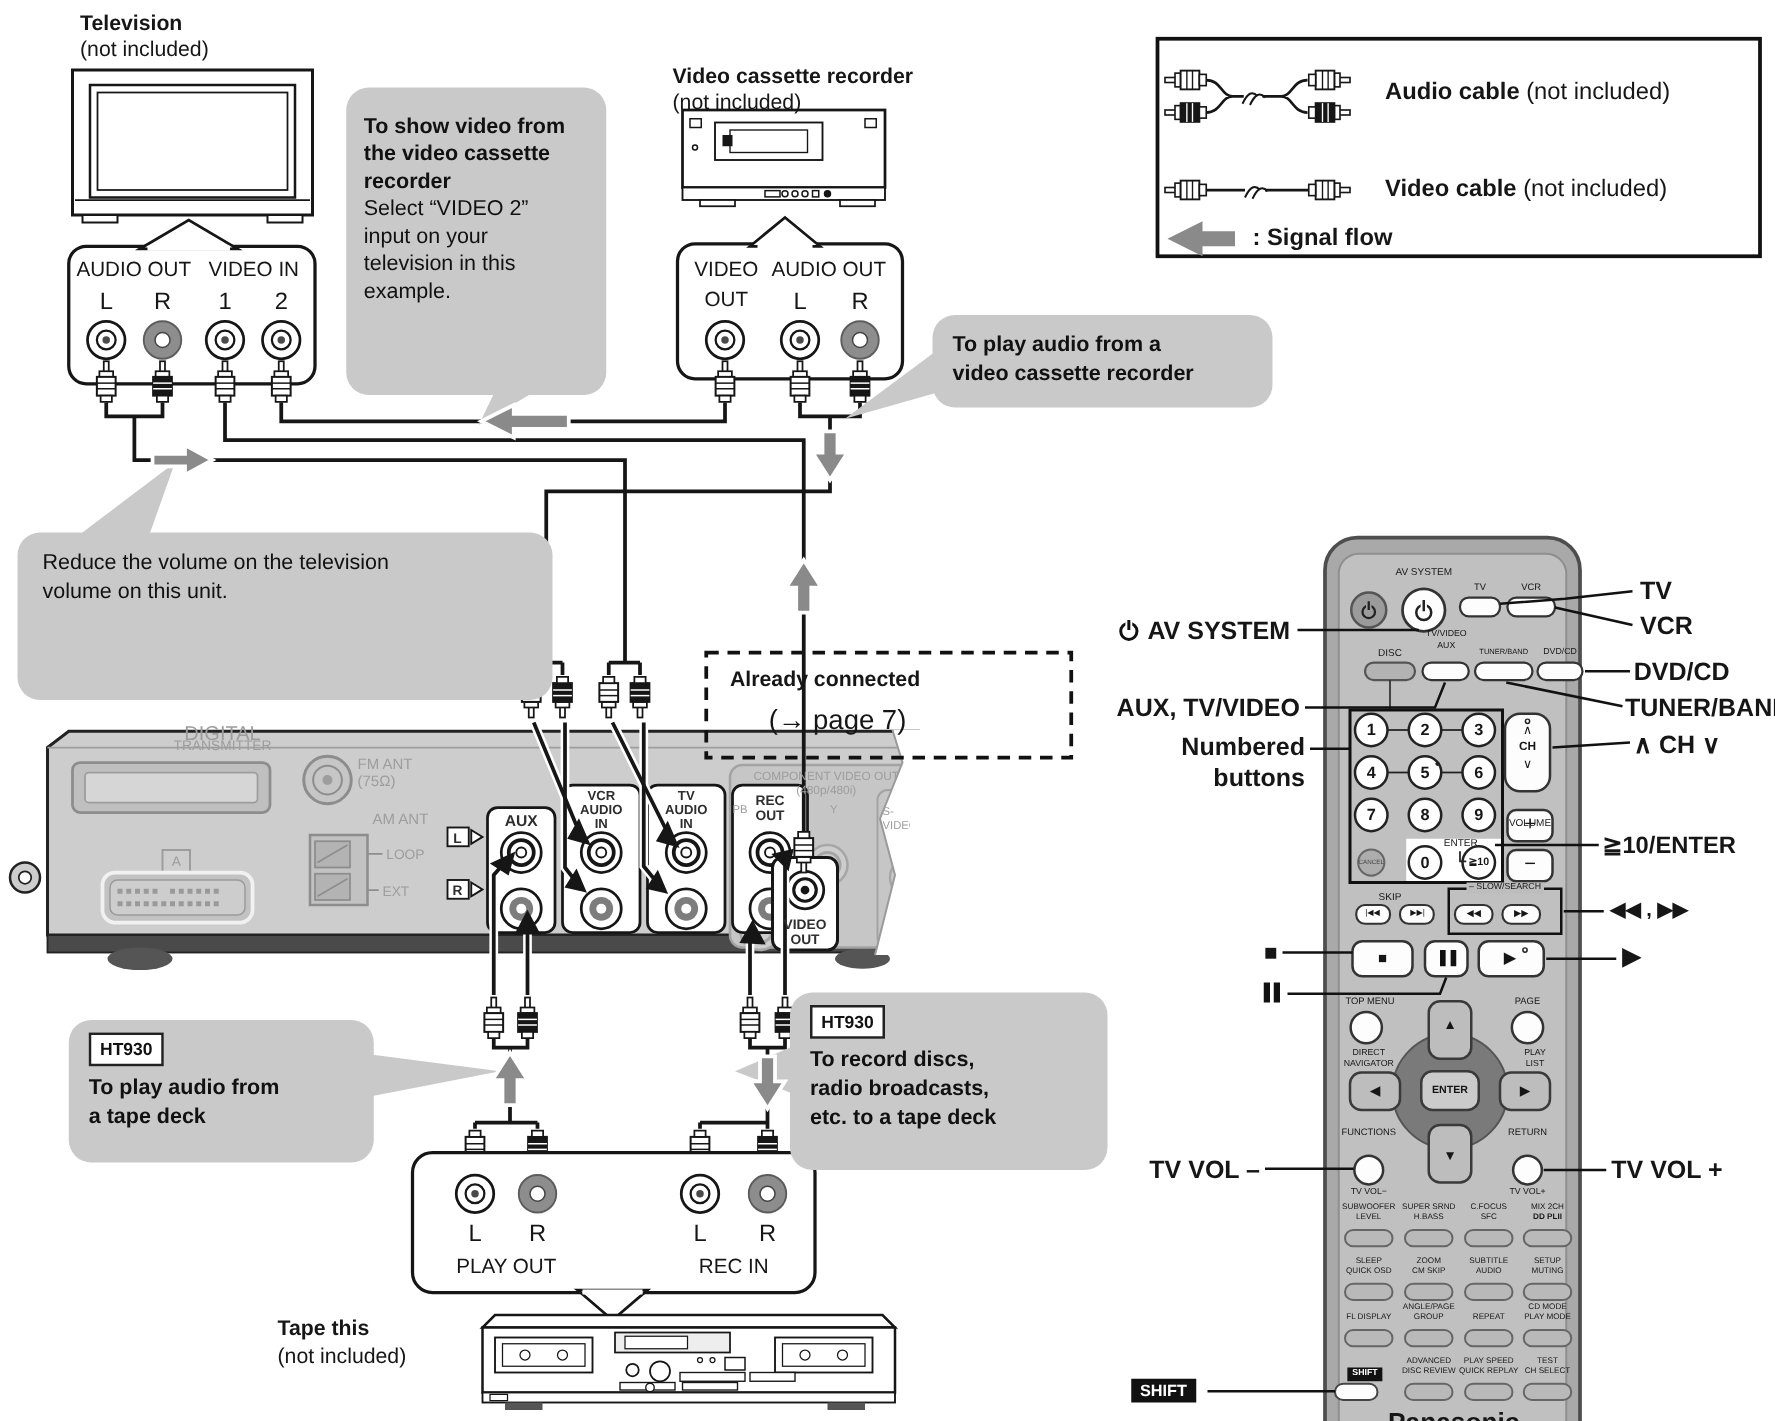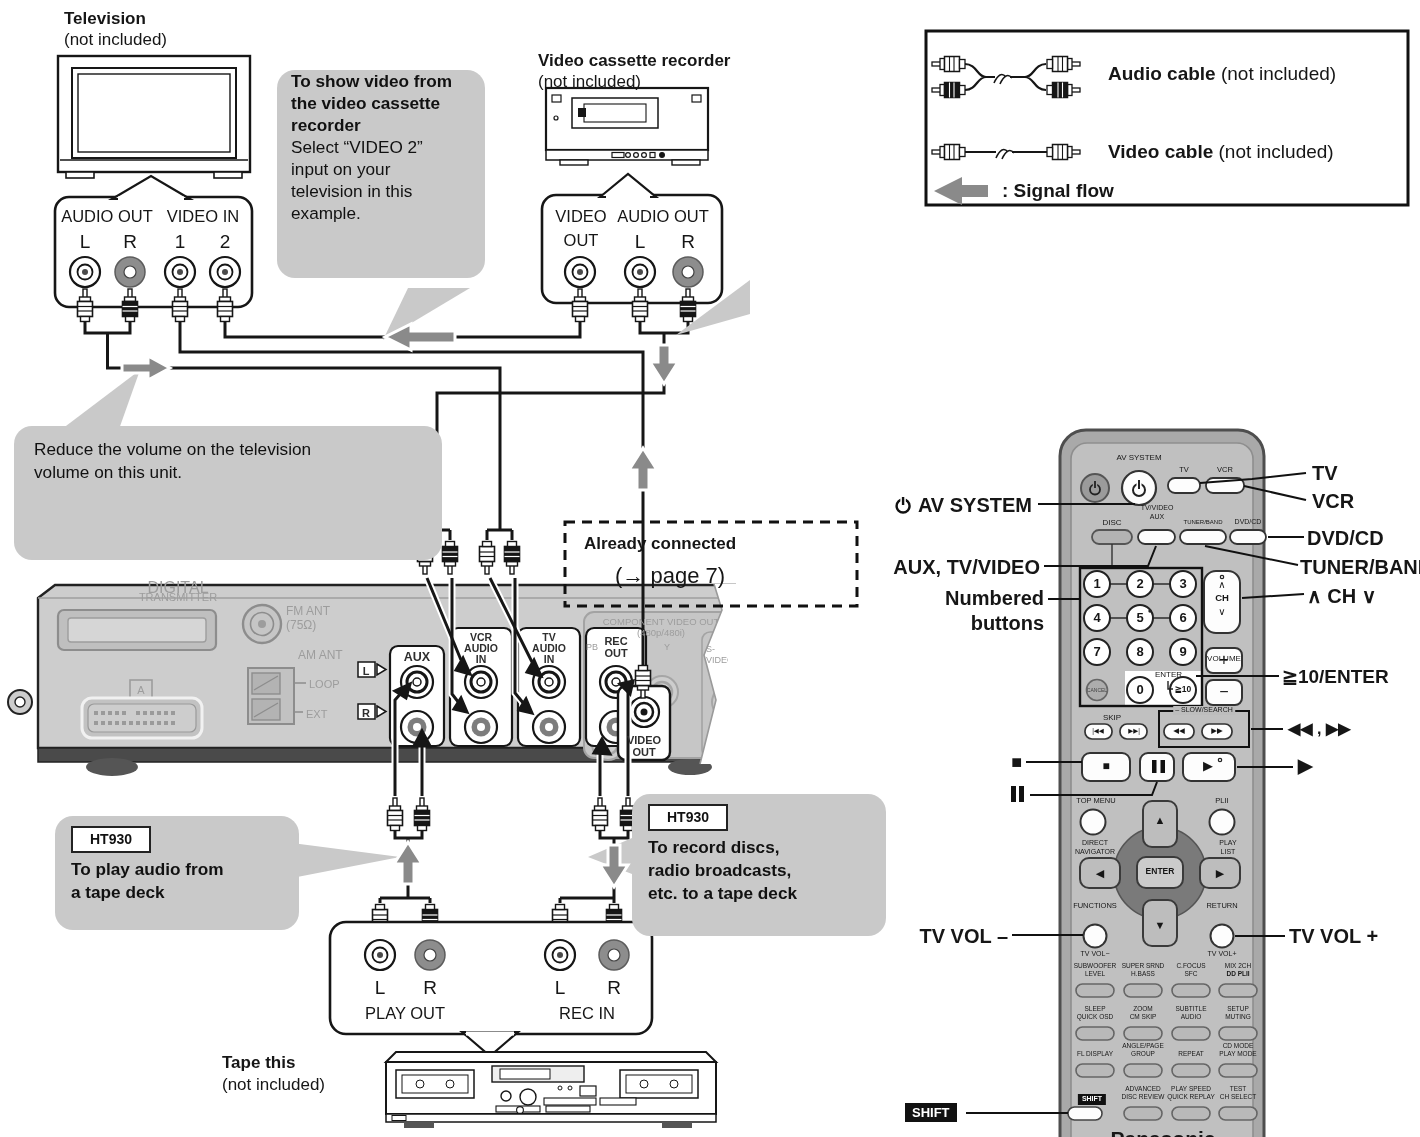--- a/index.html
+++ b/index.html
@@ -6,21 +6,21 @@
   #stage{position:relative;width:1420px;height:1137px;overflow:hidden;background:#fff;font-family:"Liberation Sans",sans-serif}
   #art{position:absolute;left:0;top:0;z-index:0}
   .t{position:absolute;white-space:pre;color:#161616;line-height:1.28;z-index:2;font-family:"Liberation Sans",sans-serif}
   .b{font-weight:700}
   .cx{transform:translateX(-50%)}
   .rx{transform:translateX(-100%)}
   .gy{color:#9d9d9d}
   .jl{color:#2e2e2e;font-weight:700}
   .bub{position:absolute;background:#c9c9c9;border-radius:18px;color:#111;z-index:1;font-family:"Liberation Sans",sans-serif}
   .bub .ln{display:block}
-  .tag{display:inline-block;border:2px solid #222;background:#fff;font-weight:700;font-size:14px;padding:0 17px;margin-bottom:5px}
+  .tag{display:inline-block;border:2px solid #222;background:#fff;font-weight:700;font-size:14px;padding:0 7px;margin-bottom:5px}
   .shifttag{position:absolute;background:#111;color:#fff;font-weight:700;font-size:13px;padding:2px 7px;z-index:2}
   .pbar{display:inline-block;width:5px;height:16px;background:#111;margin-right:3px}
 </style>
 </head>
 <body>
 
 <div id="stage">
 
 <svg id="art" width="1420" height="1137" viewBox="0 0 1420 1137">
 <defs>
@@ -492,30 +492,34 @@
 <div class="t cx" style="left:581px;top:206px;font-size:16.5px">VIDEO</div>
 <div class="t cx" style="left:663px;top:206px;font-size:16.5px">AUDIO OUT</div>
 <div class="t cx" style="left:581px;top:230px;font-size:16.5px">OUT</div>
 <div class="t cx" style="left:640px;top:230px;font-size:19px">L</div>
 <div class="t cx" style="left:688px;top:230px;font-size:19px">R</div>
 
 <div class="t" style="left:1108px;top:62px;font-size:19px"><span class="b">Audio cable</span><span> (not included)</span></div>
 <div class="t" style="left:1108px;top:140px;font-size:19px"><span class="b">Video cable</span><span> (not included)</span></div>
 <div class="t b" style="left:1002px;top:179px;font-size:19px">: Signal flow</div>
 
-<div class="bub" style="left:277px;top:70px;width:180px;height:208px;padding:0 14px;font-size:17.2px;line-height:22px">
+<div class="bub" style="left:277px;top:70px;width:180px;height:208px;padding:19px 14px;font-size:17.2px;line-height:22px">
   <span class="ln b">To show video from</span>
   <span class="ln b">the video cassette</span>
   <span class="ln b">recorder</span>
   <span class="ln">Select “VIDEO 2”</span>
   <span class="ln">input on your</span>
   <span class="ln">television in this</span>
   <span class="ln">example.</span>
 </div>
 
+<div class="bub" style="left:746px;top:252px;width:240px;height:50px;padding:12px 16px;font-size:17.2px;line-height:23px">
+  <span class="ln b">To play audio from a</span>
+  <span class="ln b">video cassette recorder</span>
+</div>
 
 <div class="bub" style="left:14px;top:426px;width:388px;height:110px;padding:12px 20px;font-size:17.2px;line-height:23px">
   <span class="ln">Reduce the volume on the television</span>
   <span class="ln">volume on this unit.</span>
 </div>
 
 <div class="t b" style="left:584px;top:533px;font-size:17px">Already connected</div>
 <div class="t" style="left:615px;top:562px;font-size:22px">(→ page 7)</div>
 
 <div class="bub" style="left:55px;top:816px;width:212px;height:94px;padding:10px 16px;font-size:17.2px;line-height:23px">
@@ -596,21 +600,21 @@
 <div class="t cx" style="left:1222px;top:606px;font-size:10px">∨</div>
 <div class="t cx" style="left:1112px;top:713px;font-size:8px">SKIP</div>
 <div class="t cx" style="left:1204px;top:706px;font-size:7px;background:#bdbdbd;padding:0 2px">– SLOW/SEARCH</div>
 <div class="t cx" style="left:1098px;top:727px;font-size:6.5px">|◀◀</div>
 <div class="t cx" style="left:1134px;top:727px;font-size:6.5px">▶▶|</div>
 <div class="t cx" style="left:1179px;top:726px;font-size:7.5px">◀◀</div>
 <div class="t cx" style="left:1217px;top:726px;font-size:7.5px">▶▶</div>
 <div class="t cx" style="left:1106px;top:759px;font-size:12px">■</div>
 <div class="t cx" style="left:1208px;top:758px;font-size:13px">▶</div>
 <div class="t cx" style="left:1096px;top:796px;font-size:7.5px">TOP MENU</div>
-<div class="t cx" style="left:1222px;top:796px;font-size:7.5px">PLII</div>
+<div class="t cx" style="left:1222px;top:796px;font-size:7.5px">PAGE</div>
 <div class="t cx" style="left:1160px;top:813px;font-size:11px">▲</div>
 <div class="t cx" style="left:1160px;top:918px;font-size:11px">▼</div>
 <div class="t cx" style="left:1100px;top:866px;font-size:11px">◀</div>
 <div class="t cx" style="left:1220px;top:866px;font-size:11px">▶</div>
 <div class="t cx b" style="left:1160px;top:866px;font-size:8.5px">ENTER</div>
 <div class="t cx" style="left:1095px;top:839px;font-size:7px">DIRECT</div>
 <div class="t cx" style="left:1095px;top:848px;font-size:7px">NAVIGATOR</div>
 <div class="t cx" style="left:1228px;top:839px;font-size:7px">PLAY</div>
 <div class="t cx" style="left:1228px;top:848px;font-size:7px">LIST</div>
 <div class="t cx" style="left:1095px;top:901px;font-size:7.5px">FUNCTIONS</div>

